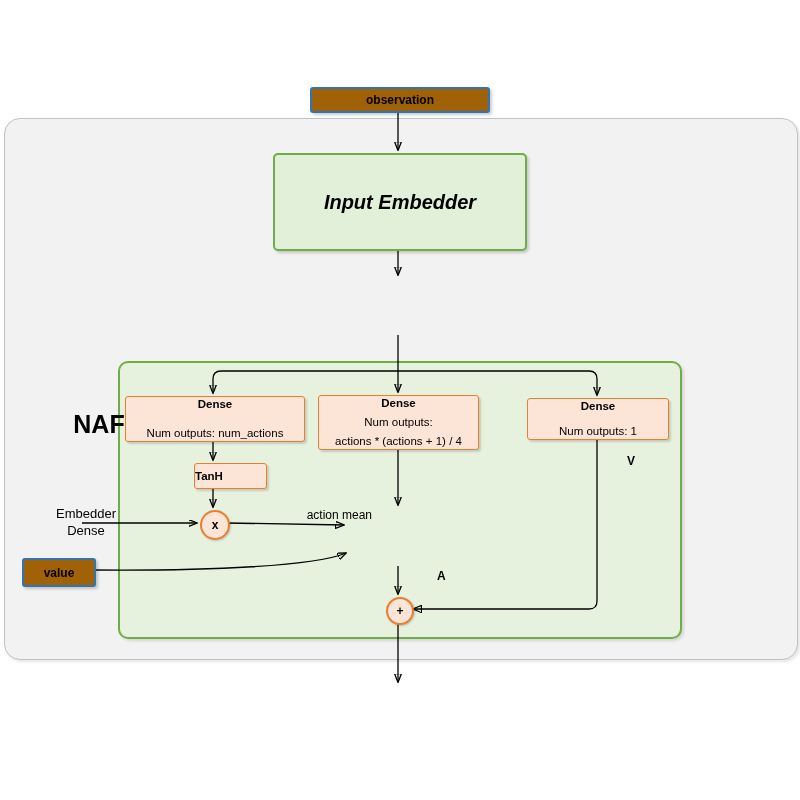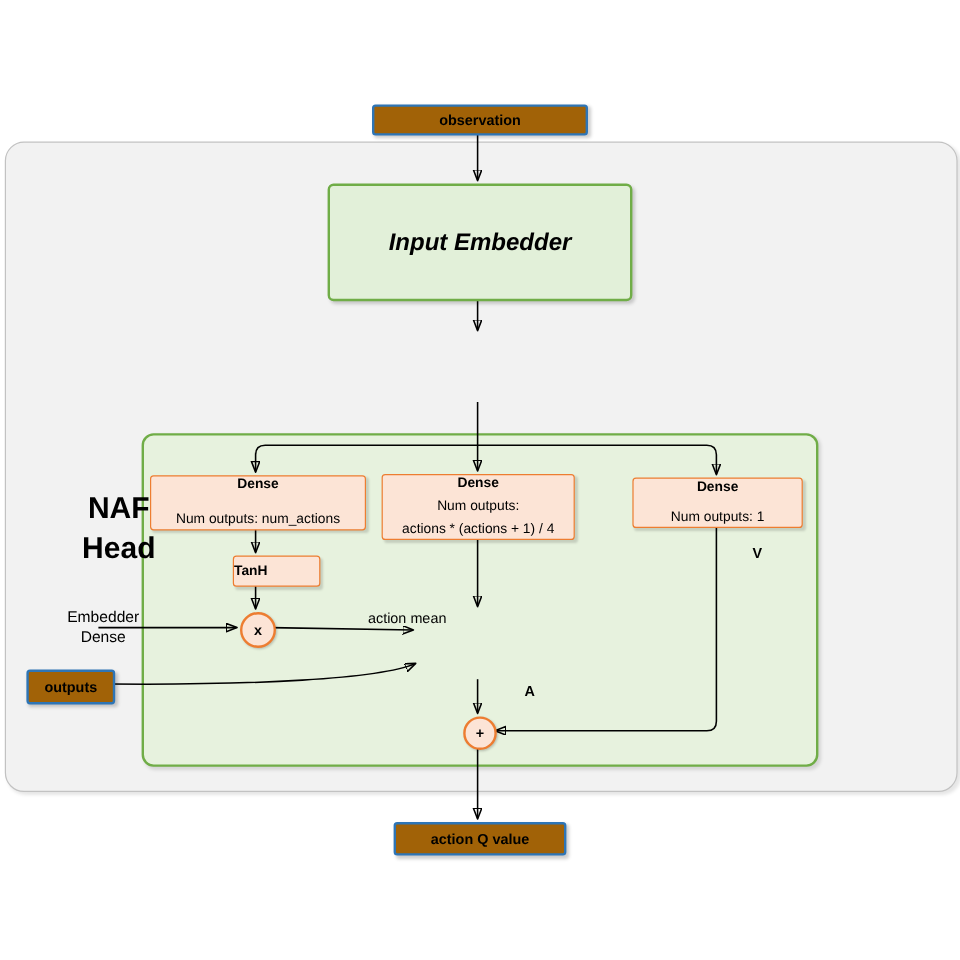--- a/index.html
+++ b/index.html
@@ -88,30 +88,26 @@
   <div class="abs box circle node" style="left:200px;top:510px;width:26px;height:26px">
     <span>x</span>
   </div>
 
 
   <div class="abs box circle node" style="left:386px;top:597px;width:24px;height:24px">
     <span>+</span>
   </div>
 
   <div class="abs box io node" style="left:22px;top:558px;width:70px;height:25px">
-    <span>outputs</span>
+    <span>value</span>
   </div>
 
-  <div class="abs box io node" style="left:328px;top:685px;width:140px;height:24px">
-    <span>action Q value</span>
-  </div>
 
   <div class="abs naf label" style="left:24px;top:408px;width:78px">
     <div>NAF</div>
-    <div>Head</div>
   </div>
 
   <div class="abs small-label label" style="left:20px;top:505px;width:60px">
     <div>Embedder</div>
     <div>Dense</div>
   </div>
 
   <div class="abs edge-label label" style="left:236px;top:508px;width:100px;text-align:right">action mean</div>
 
   <div class="abs edge-label v-badge label" style="left:589px;top:454px">V</div>

